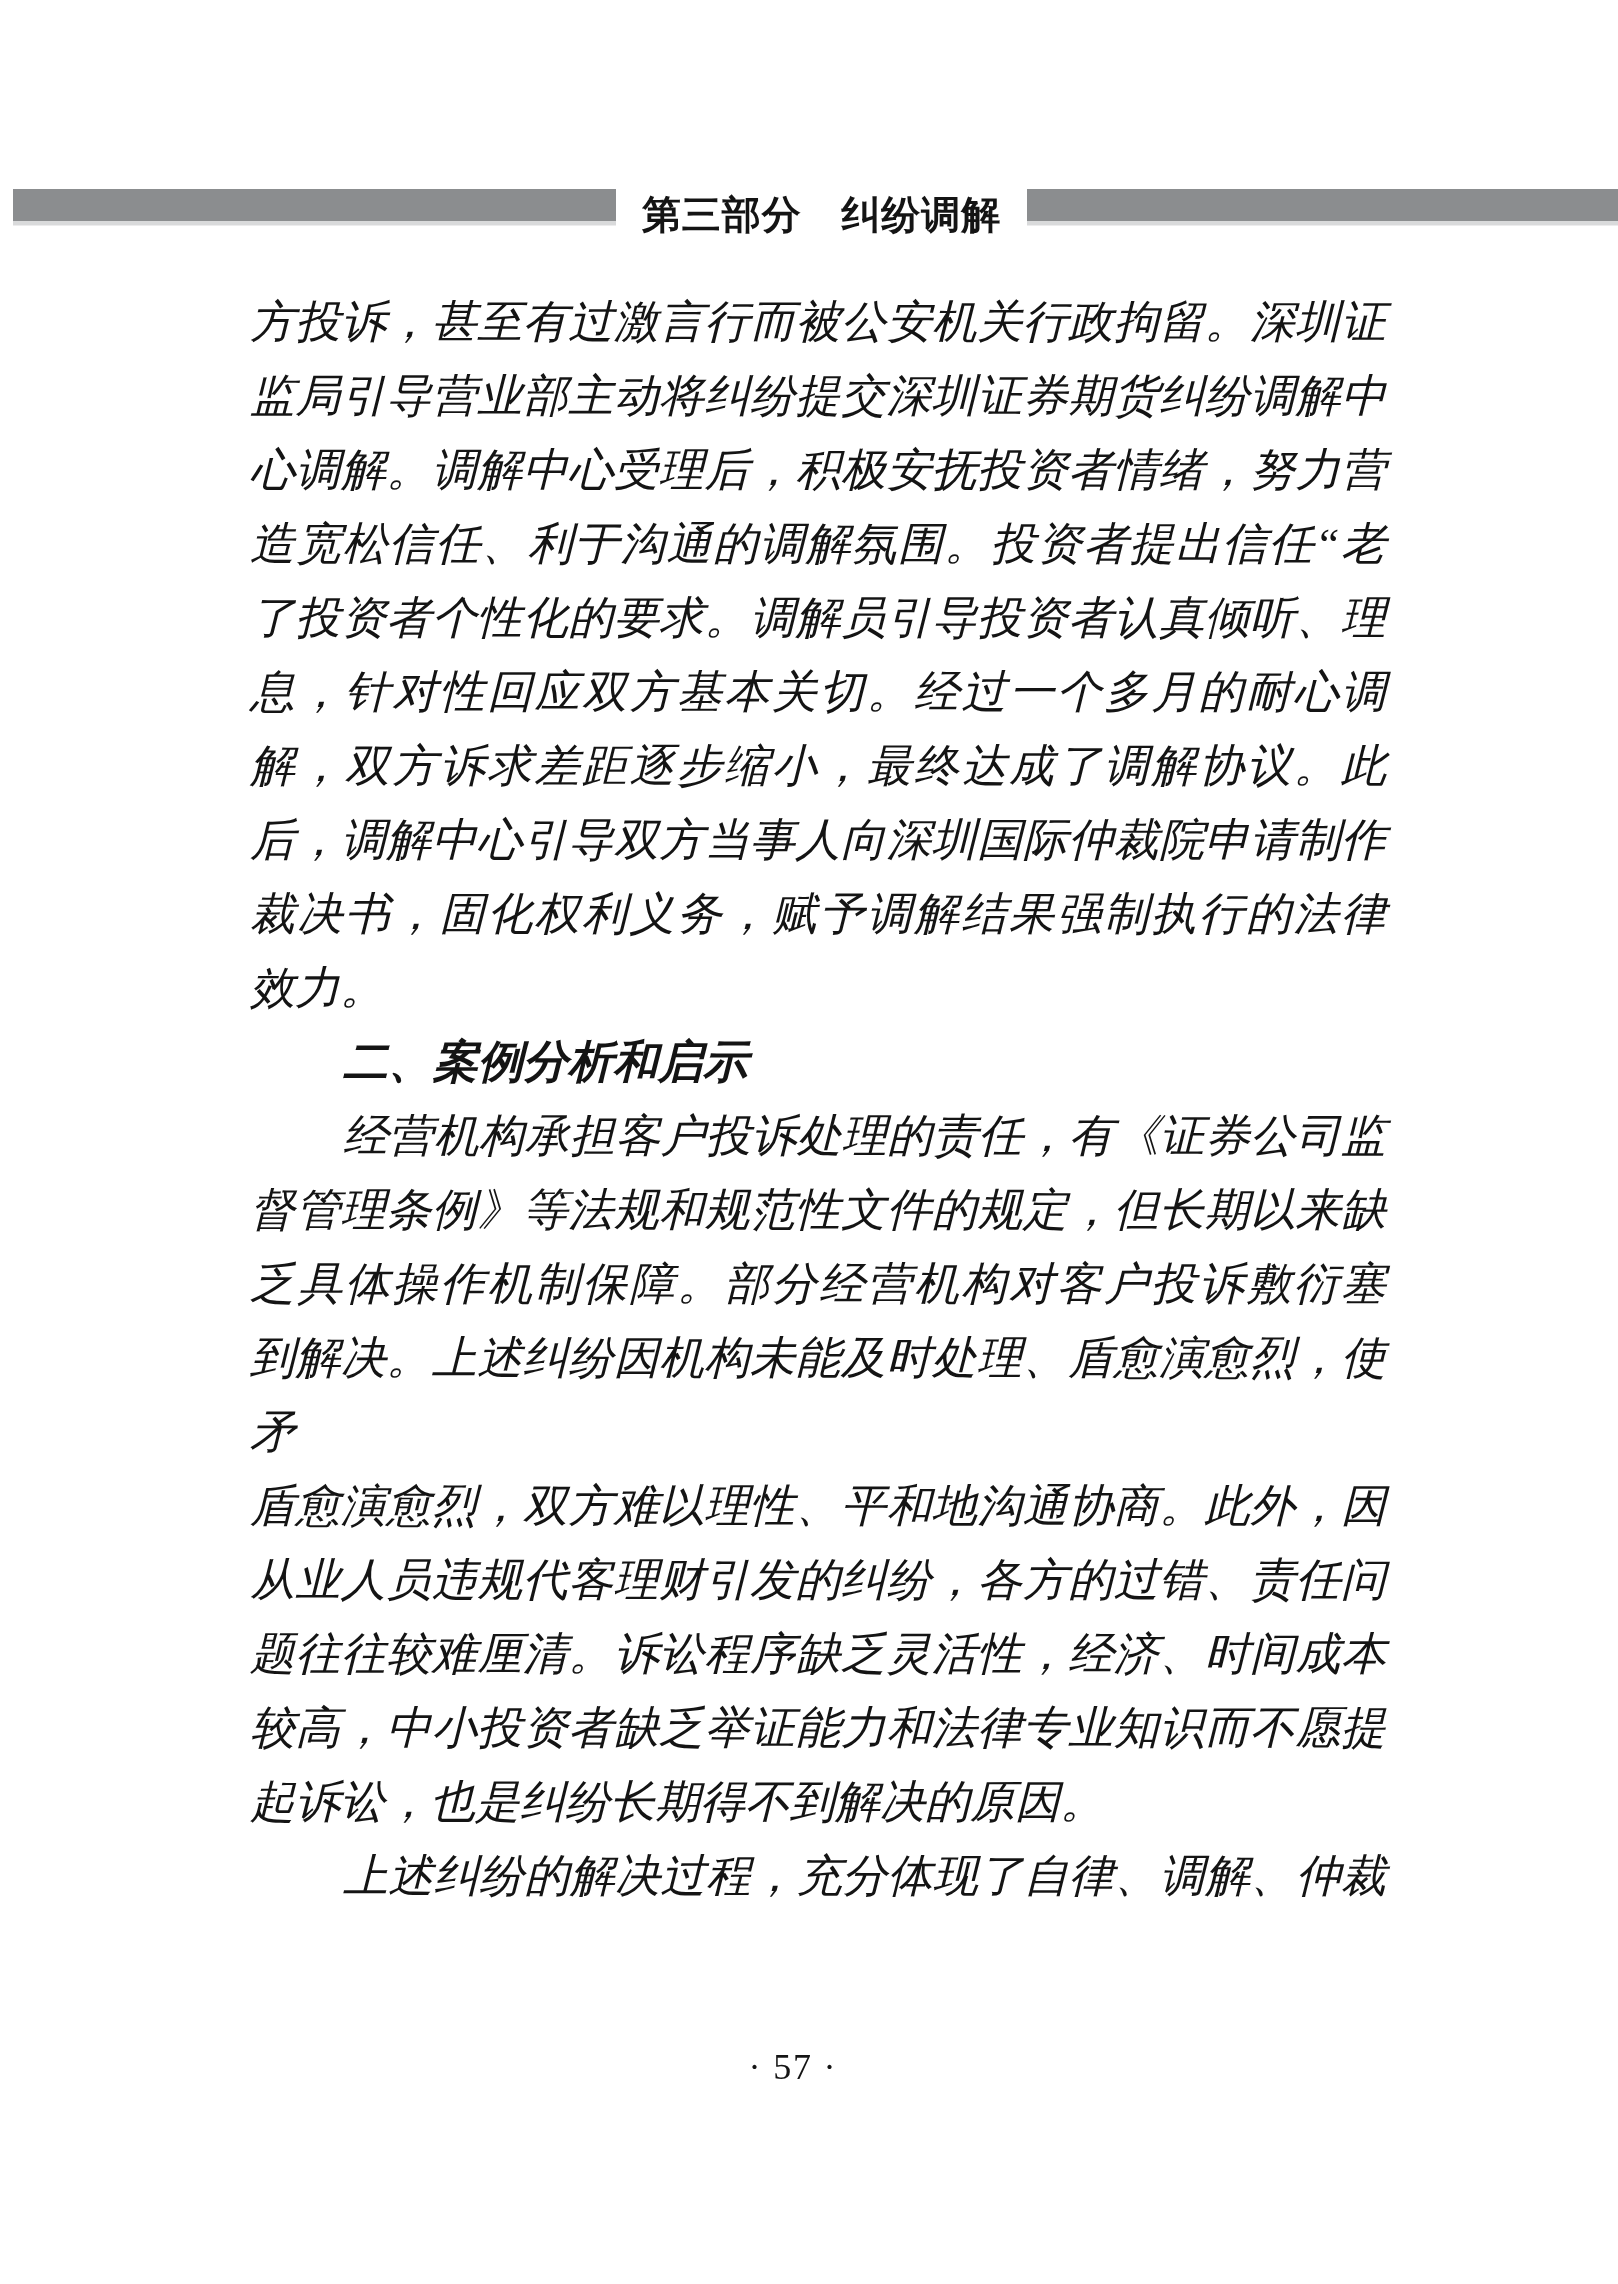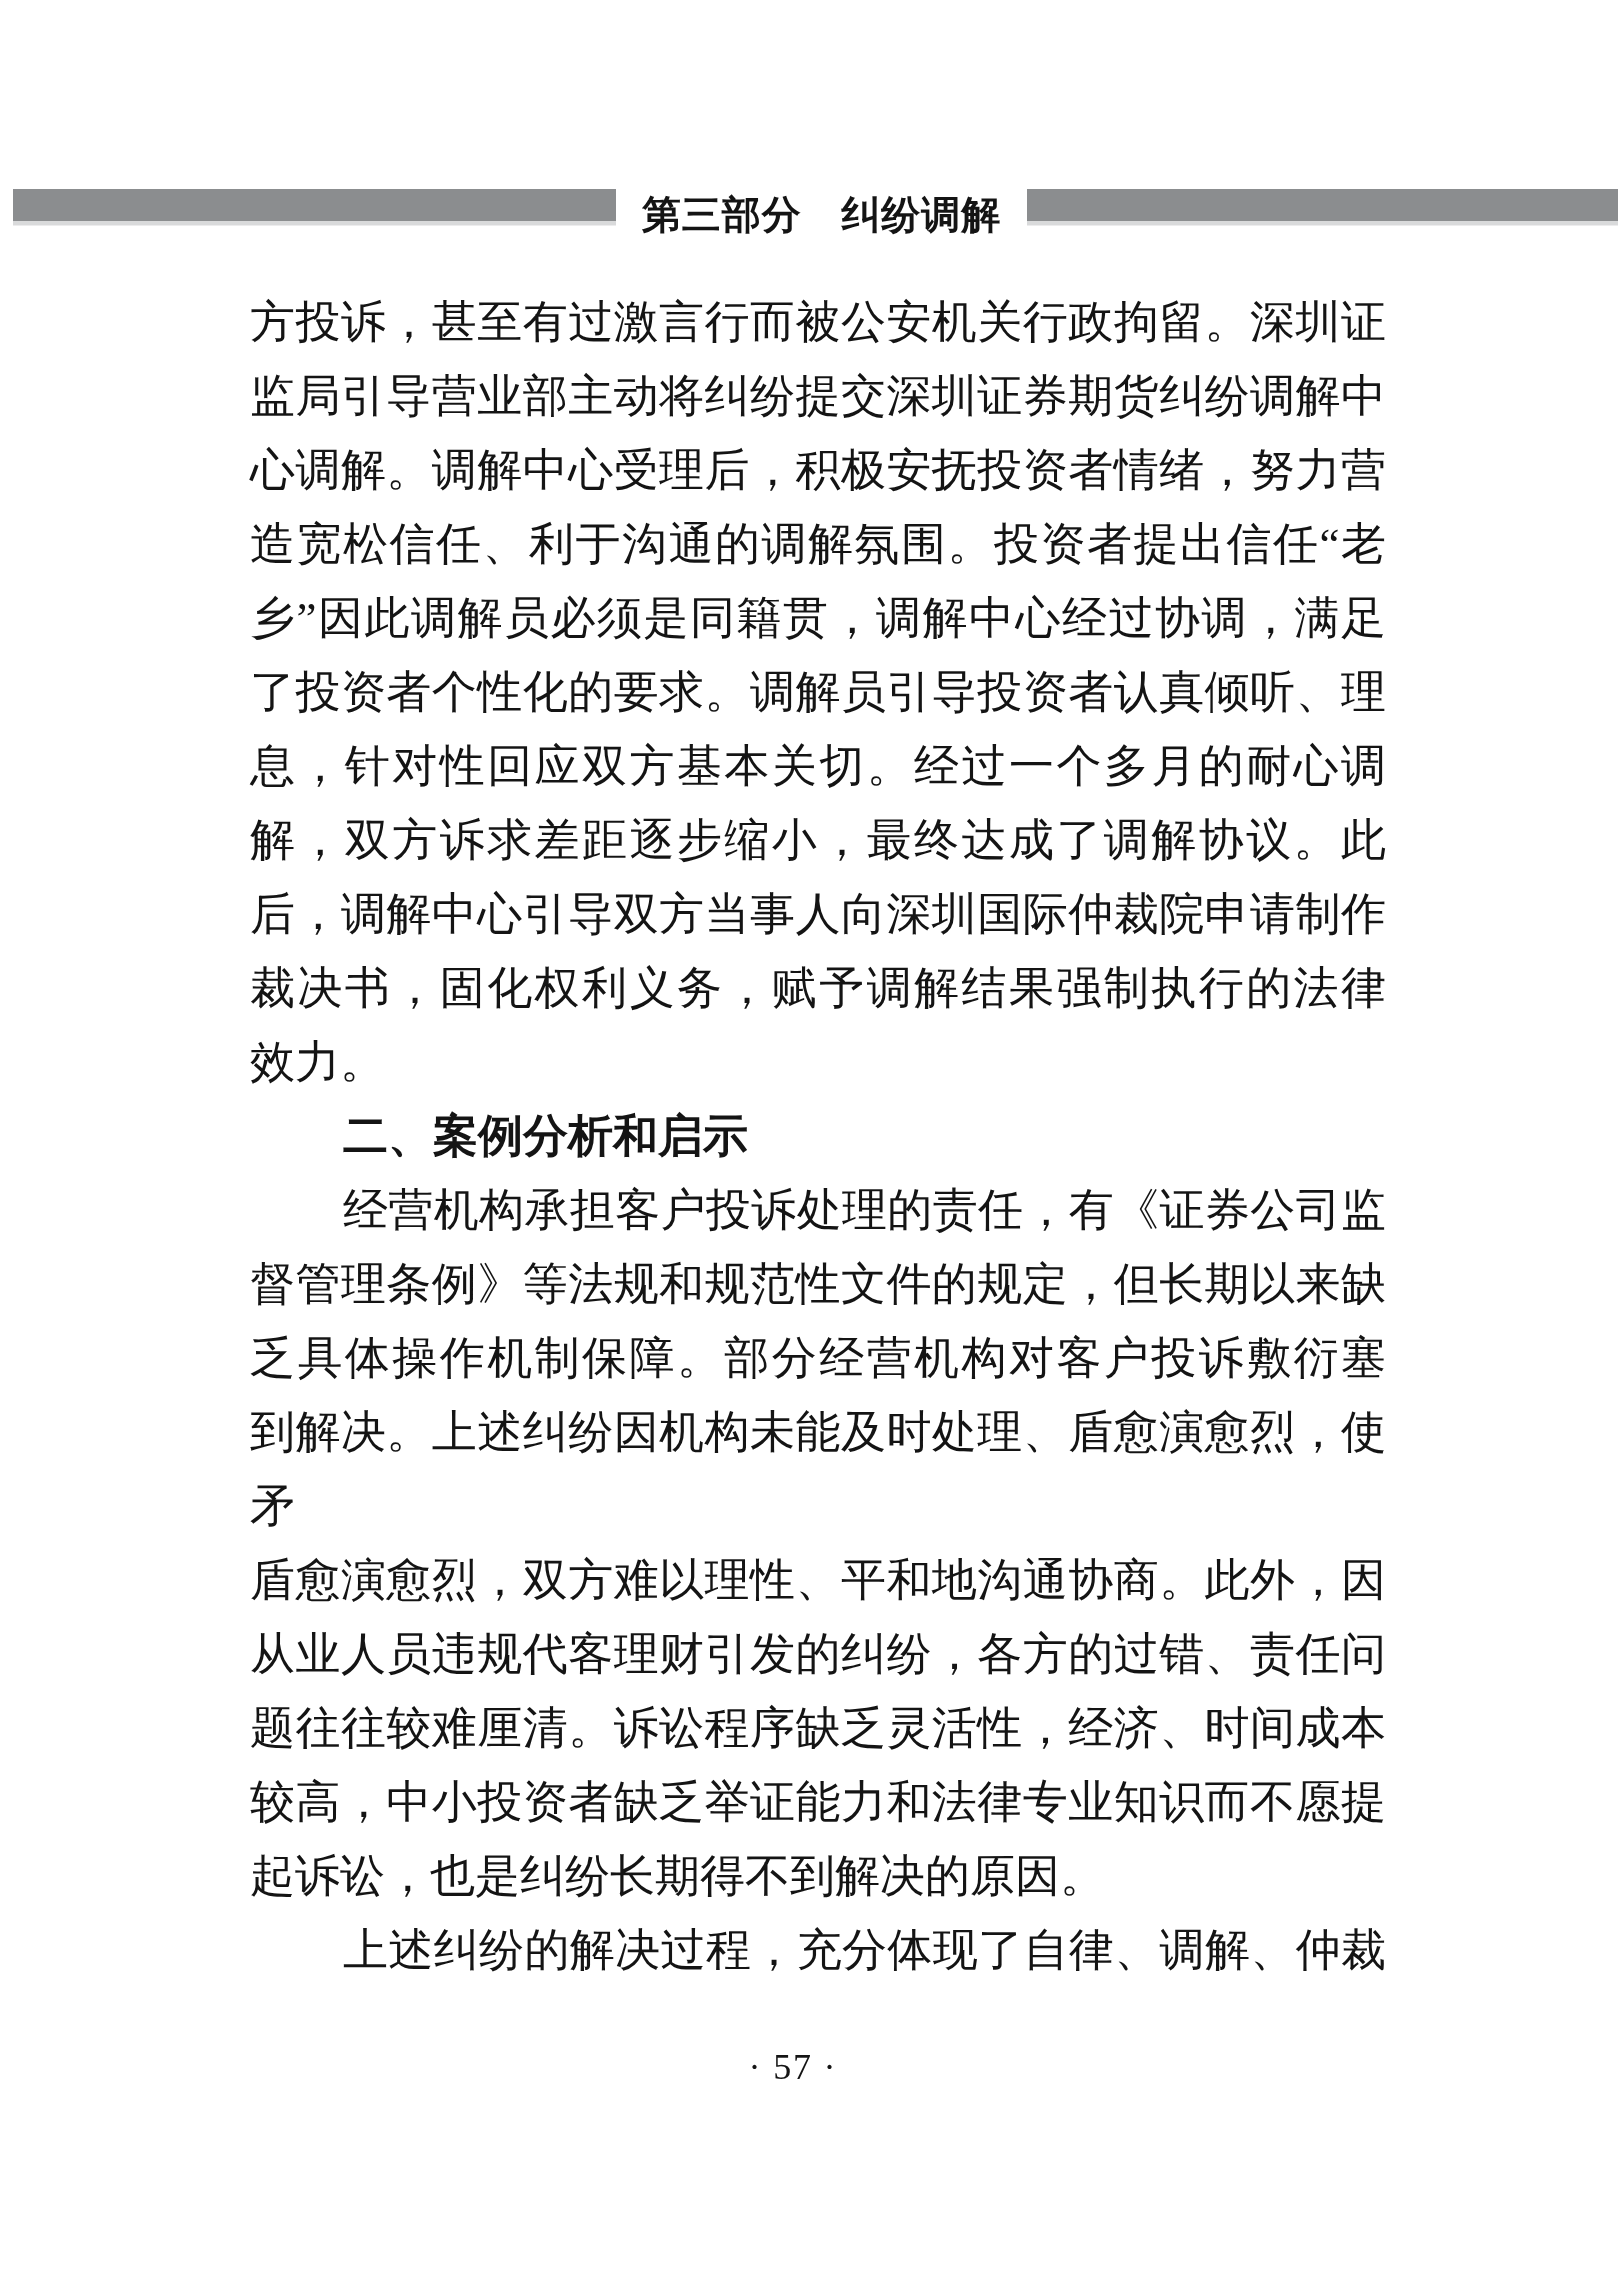--- a/index.html
+++ b/index.html
@@ -28,20 +28,21 @@
     letter-spacing:0.9px;
     white-space:nowrap;
   }
   .body-text{
     position:absolute;left:237px;top:285px;width:1136px;
     font-size:45px;line-height:74px;
   }
   .line{
     text-align:justify;
     text-justify:inter-ideograph;
+    font-style:italic;
   }
   .line.justify{text-align-last:justify;}
   .line.indent{padding-left:93px;}
   .line.heading{
     font-family:"Liberation Sans","DejaVu Sans",sans-serif;
     font-weight:bold;
   }
   .footer{
     position:absolute;left:237px;top:2044px;width:1136px;
     box-sizing:border-box;padding-right:50px;
@@ -56,21 +57,20 @@
 <div class="page" style="--bar: #8b8d8f; --barshadow: #d9dadb; --text: #141414; --bg: #ffffff;">
   <div class="bar bar-left"></div>
   <div class="header-title">第三部分　纠纷调解</div>
   <div class="bar bar-right"></div>
 
   <div class="body-text" id="body-text">
       <div class="line justify">方投诉，甚至有过激言行而被公安机关行政拘留。深圳证</div>
       <div class="line justify">监局引导营业部主动将纠纷提交深圳证券期货纠纷调解中</div>
       <div class="line justify">心调解。调解中心受理后，积极安抚投资者情绪，努力营</div>
       <div class="line justify">造宽松信任、利于沟通的调解氛围。投资者提出信任“老</div>
-      <div class="line justify">乡”因此调解员必须是同籍贯，调解中心经过协调，满足</div>
       <div class="line justify">了投资者个性化的要求。调解员引导投资者认真倾听、理</div>
       <div class="line justify">息，针对性回应双方基本关切。经过一个多月的耐心调</div>
       <div class="line justify">解，双方诉求差距逐步缩小，最终达成了调解协议。此</div>
       <div class="line justify">后，调解中心引导双方当事人向深圳国际仲裁院申请制作</div>
       <div class="line justify">裁决书，固化权利义务，赋予调解结果强制执行的法律</div>
       <div class="line">效力。</div>
       <div class="line indent heading">二、案例分析和启示</div>
       <div class="line justify indent">经营机构承担客户投诉处理的责任，有《证券公司监</div>
       <div class="line justify">督管理条例》等法规和规范性文件的规定，但长期以来缺</div>
       <div class="line justify">乏具体操作机制保障。部分经营机构对客户投诉敷衍塞</div>

